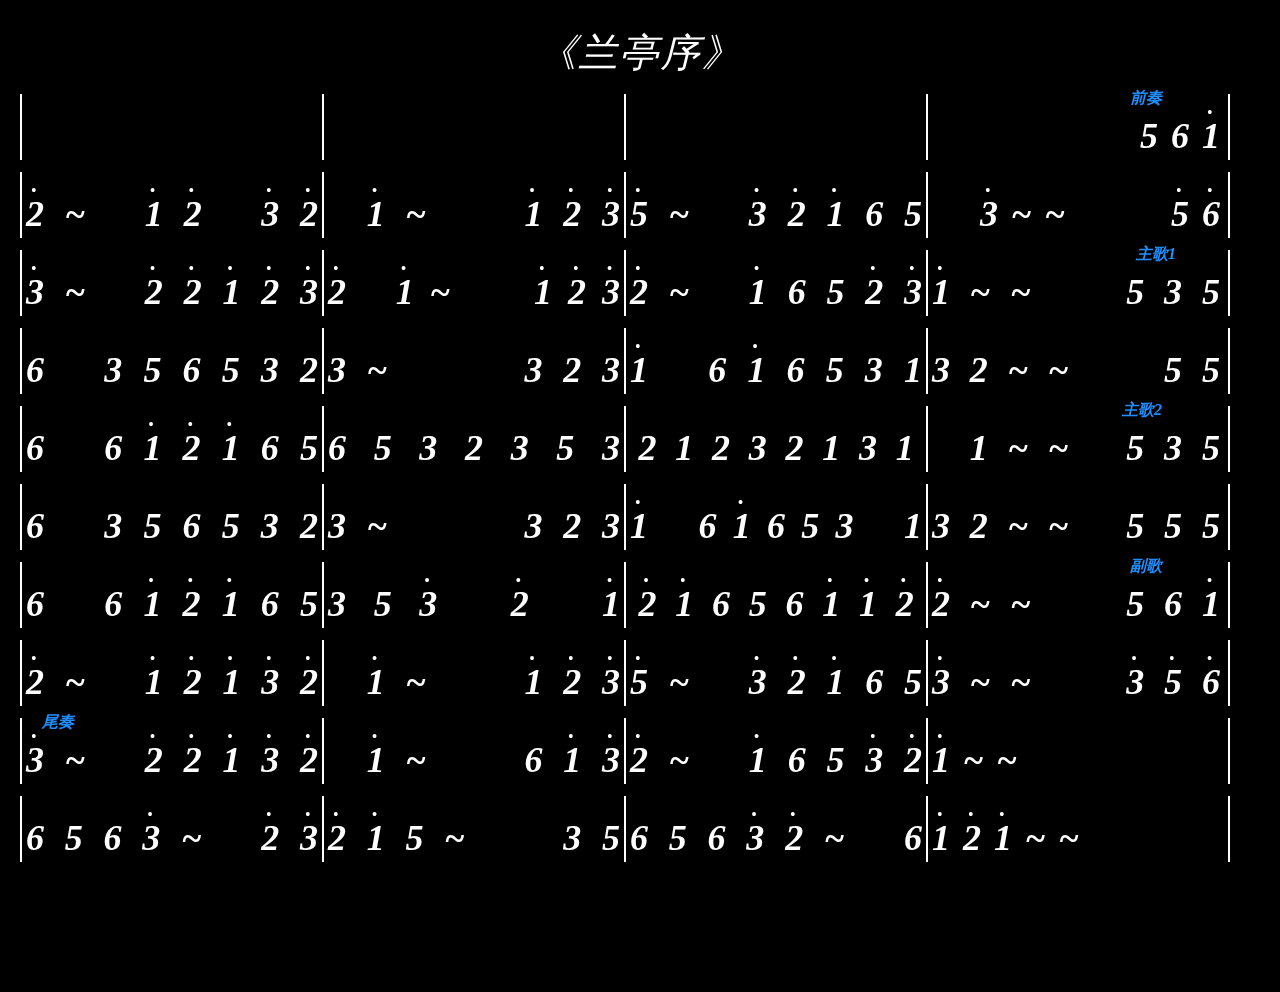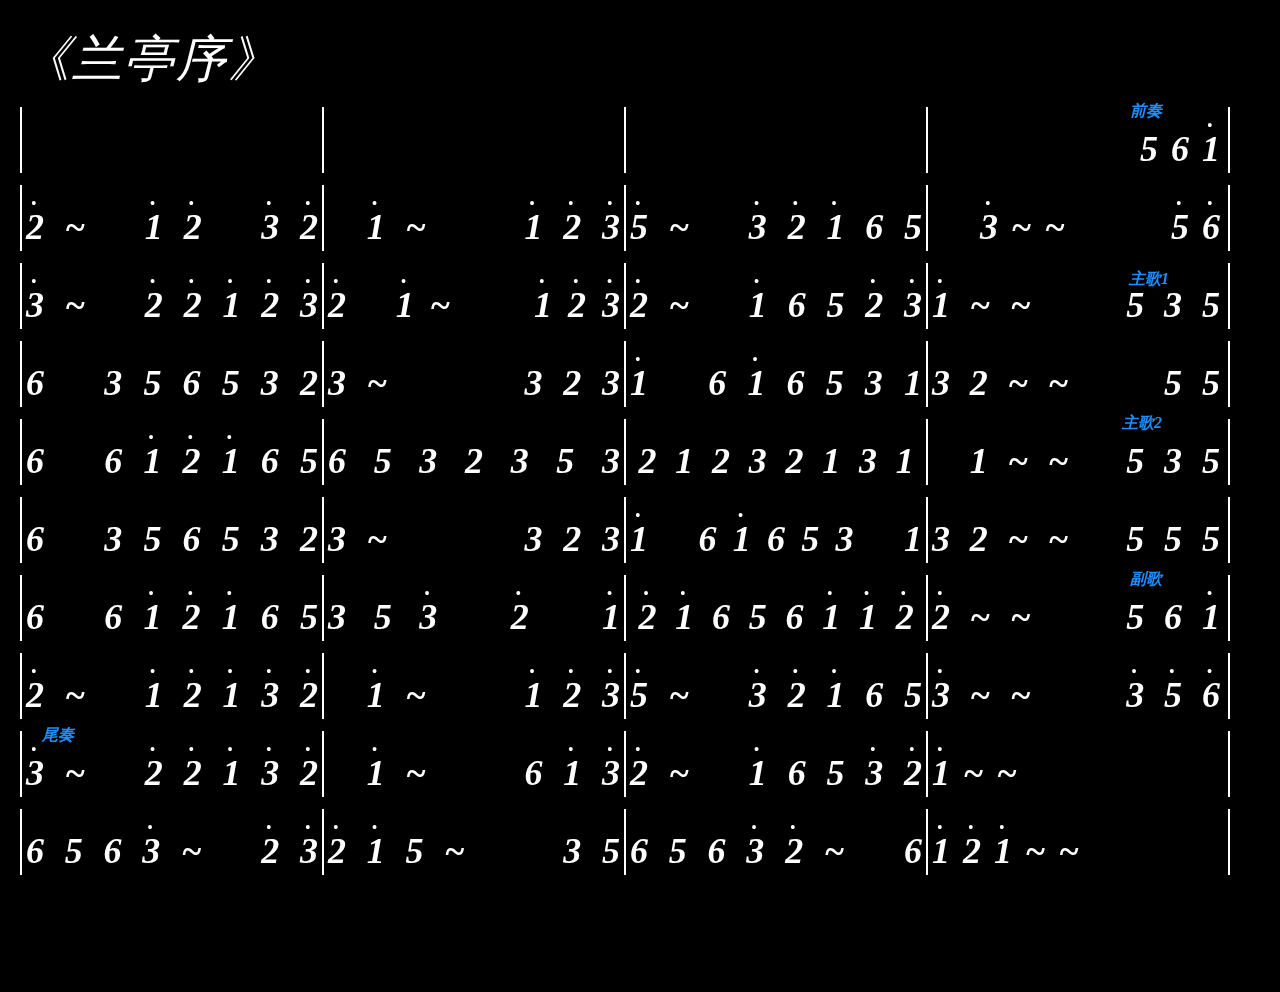--- a/index.html
+++ b/index.html
@@ -10,21 +10,22 @@
     font-family: "Songti SC", "SimSun", serif;
     width: 1280px;
     height: 992px;
     overflow: hidden;
   }
   .page {
     padding: 18px 20px 0 20px;
     position: relative;
   }
   .title {
-    font-size: 50px;
+    text-align: center;
+    font-size: 39px;
     font-weight: 500;
     letter-spacing: 2px;
     margin: 8px 0 8px 0;
     font-style: italic;
   }
   .score {
     font-family: "Songti SC", "SimSun", serif;
     font-size: 36px;
     line-height: 1;
     font-weight: bold;
@@ -137,21 +138,21 @@
         <div class="cell" style="width: 300px;">
           <div class="notes" style="width: 100%; display: flex; justify-content: space-between; padding-left: 4px; padding-right: 2px;"><span class="note">2<span class="dot-above">•</span></span> <span class="note" style="visibility:hidden">0</span> <span class="note">1<span class="dot-above">•</span></span> <span class="note">~</span> <span class="note" style="visibility:hidden">0</span> <span class="note" style="visibility:hidden">0</span> <span class="note">1<span class="dot-above">•</span></span> <span class="note">2<span class="dot-above">•</span></span> <span class="note">3<span class="dot-above">•</span></span></div>
         </div>
         <div class="bar"></div>
         <div class="cell" style="width: 300px;">
           <div class="notes" style="width: 100%; display: flex; justify-content: space-between; padding-left: 4px; padding-right: 2px;"><span class="note">2<span class="dot-above">•</span></span> <span class="note">~</span> <span class="note" style="visibility:hidden">0</span> <span class="note">1<span class="dot-above">•</span></span> <span class="note">6</span> <span class="note">5</span> <span class="note">2<span class="dot-above">•</span></span> <span class="note">3<span class="dot-above">•</span></span></div>
         </div>
         <div class="bar"></div>
         <div class="cell" style="width: 300px; justify-content: space-between;">
           <div class="notes" style="width: 100%; display: flex; justify-content: space-between; padding-left: 4px; padding-right: 6px;"><span class="note">1<span class="dot-above">•</span></span> <span class="note">~</span> <span class="note">~</span> <span class="note" style="visibility:hidden">0</span> <span class="note" style="visibility:hidden">0</span> <span class="note">5</span> <span class="note">3</span> <span class="note">5</span></div>
-          <div class="section-label" style="right: 59px; margin-top: 12px;">主歌1</div>
+          <div class="section-label" style="right: 52px;">主歌1</div>
         </div>
         <div class="bar"></div>
       </div>
       <div class="row">
         <div class="bar"></div>
         <div class="cell" style="width: 300px;">
           <div class="notes" style="width: 100%; display: flex; justify-content: space-between; padding-left: 4px; padding-right: 2px;"><span class="note">6</span> <span class="note" style="visibility:hidden">0</span> <span class="note">3</span> <span class="note">5</span> <span class="note">6</span> <span class="note">5</span> <span class="note">3</span> <span class="note">2</span></div>
         </div>
         <div class="bar"></div>
         <div class="cell" style="width: 300px;">

